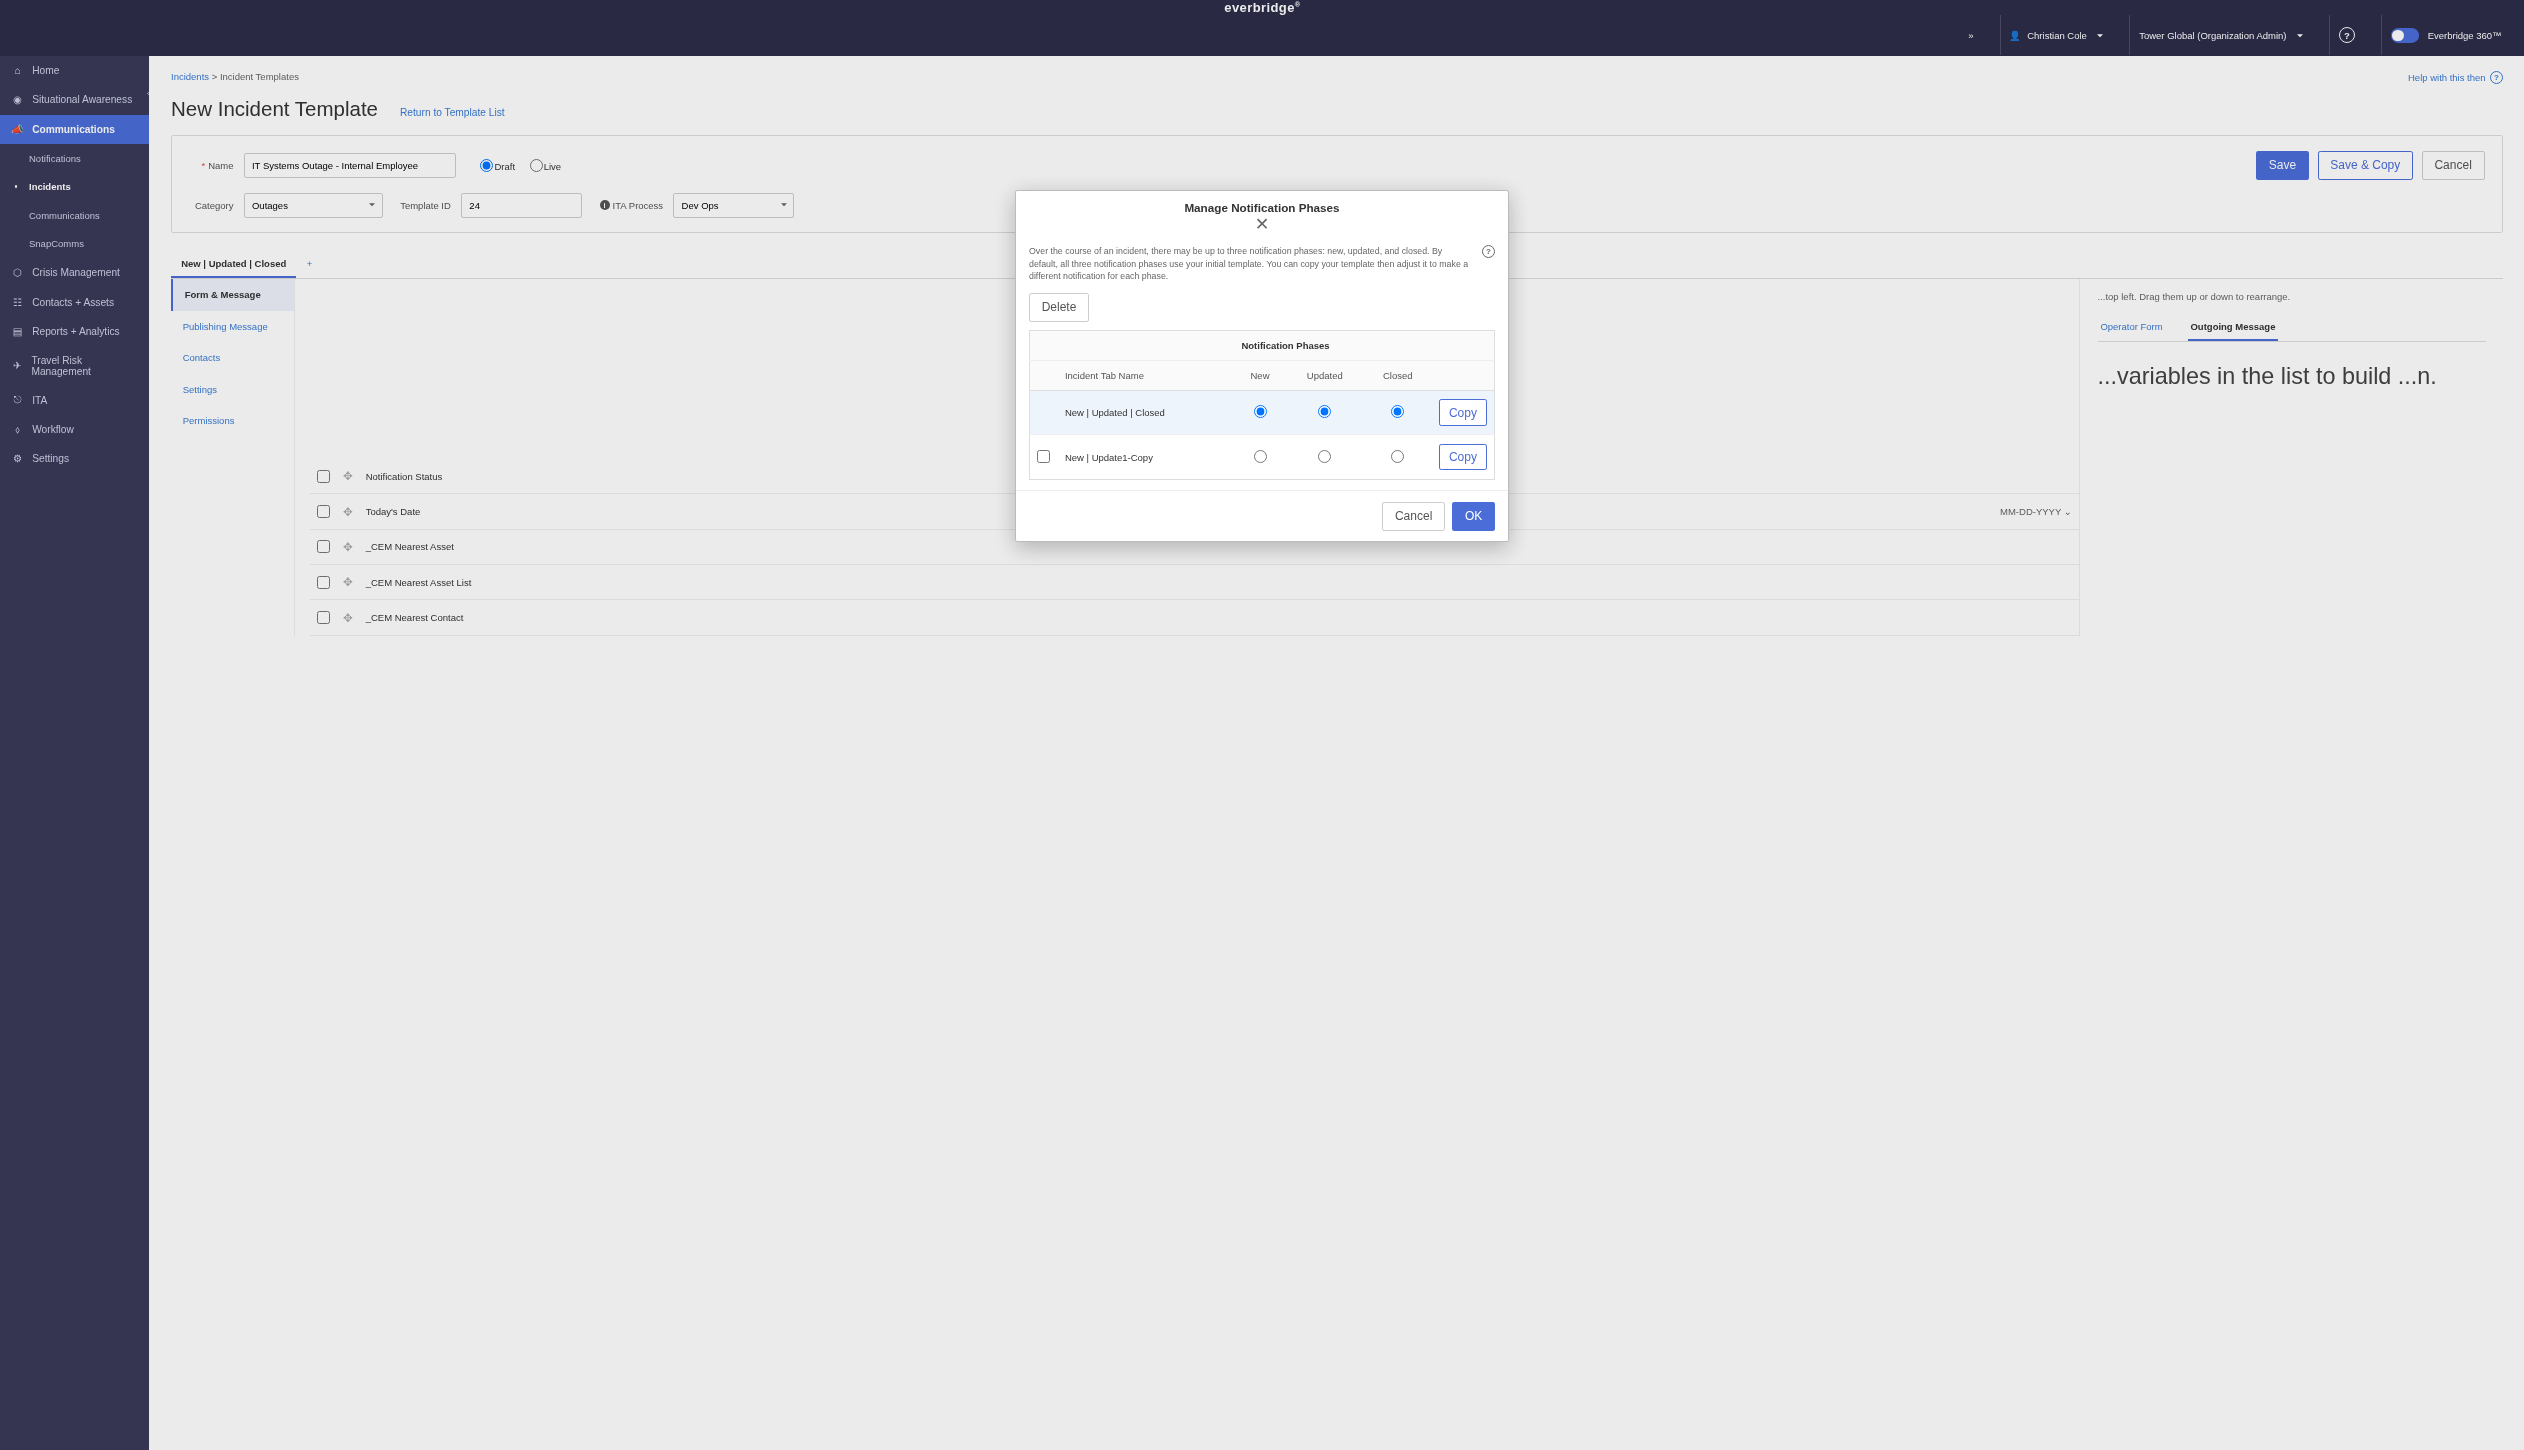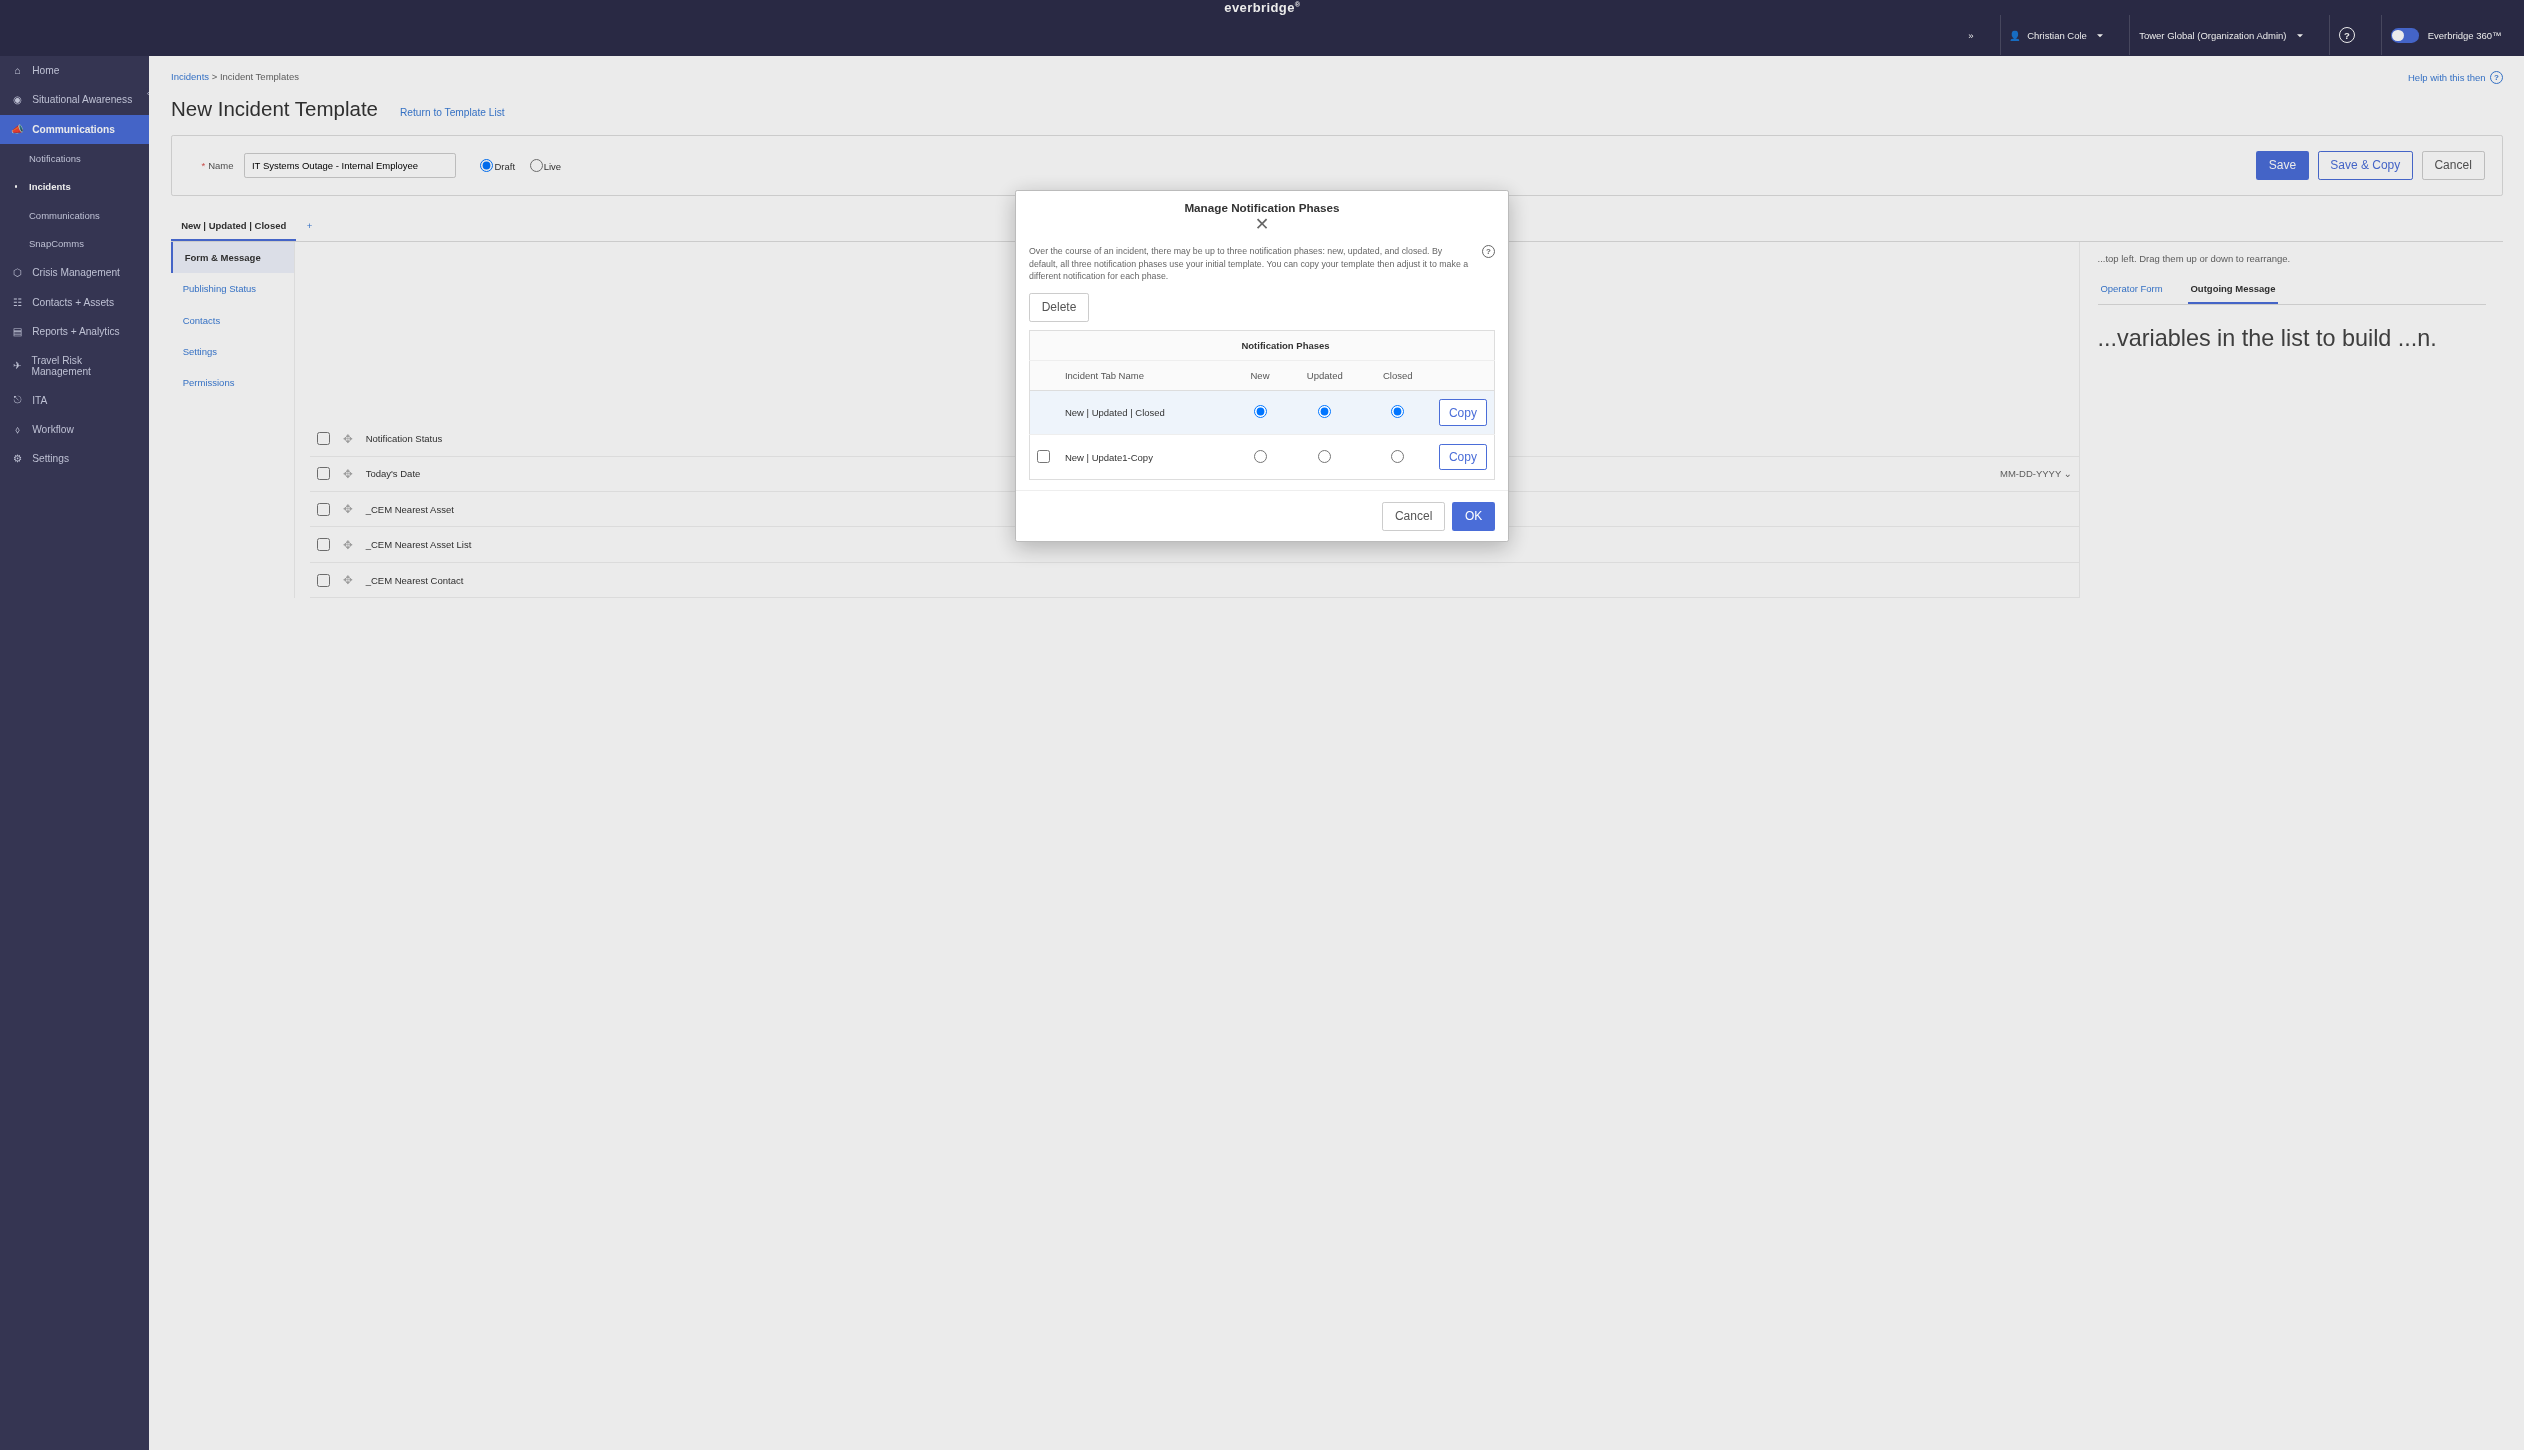--- a/index.html
+++ b/index.html
@@ -206,31 +206,42 @@
                 <input type="radio" name="st" style="">
                 <span>Live</span>
               </label>
           </div>
           <div class="btn-row">
             <button class="btn btn-primary">Save</button>
             <button class="btn btn-secondary">Save &amp; Copy</button>
             <button class="btn btn-default">Cancel</button>
           </div>
         </div>
+        <div class="form-row">
+          <div class="form-label">Category</div>
+          <div class="select-wrap"><input class="text-input select" readonly="" value="Outages" style=""></div>
+          <div class="form-label" style="min-width:auto;margin-left:7.3px;">Template ID</div>
+          <input class="text-input tid" value="24" style="">
+          <div class="form-label" style="min-width:auto;margin-left:7.3px;display:flex;align-items:center;">
+              <span class="info-icon">i</span>
+              <span>ITA Process</span>
+            </div>
+          <div class="select-wrap"><input class="text-input ita" readonly="" value="Dev Ops" style=""></div>
+        </div>
       </div>
 
       <div class="tabs-row">
         <div class="tab active">New | Updated | Closed</div>
         <div class="tab">+</div>
       </div>
 
       <div class="content-row">
         <div class="side-tabs">
           <div class="side-tab active">Form &amp; Message</div>
-          <div class="side-tab">Publishing Status</div>
+          <div class="side-tab">Publishing Message</div>
           <div class="side-tab">Contacts</div>
           <div class="side-tab">Settings</div>
           <div class="side-tab">Permissions</div>
         </div>
 
         <div class="form-msg-col">
           <div style="height:168px;"></div>
           <div class="var-row">
             <input type="checkbox" style="">
             <span class="drag-handle">✥</span>

